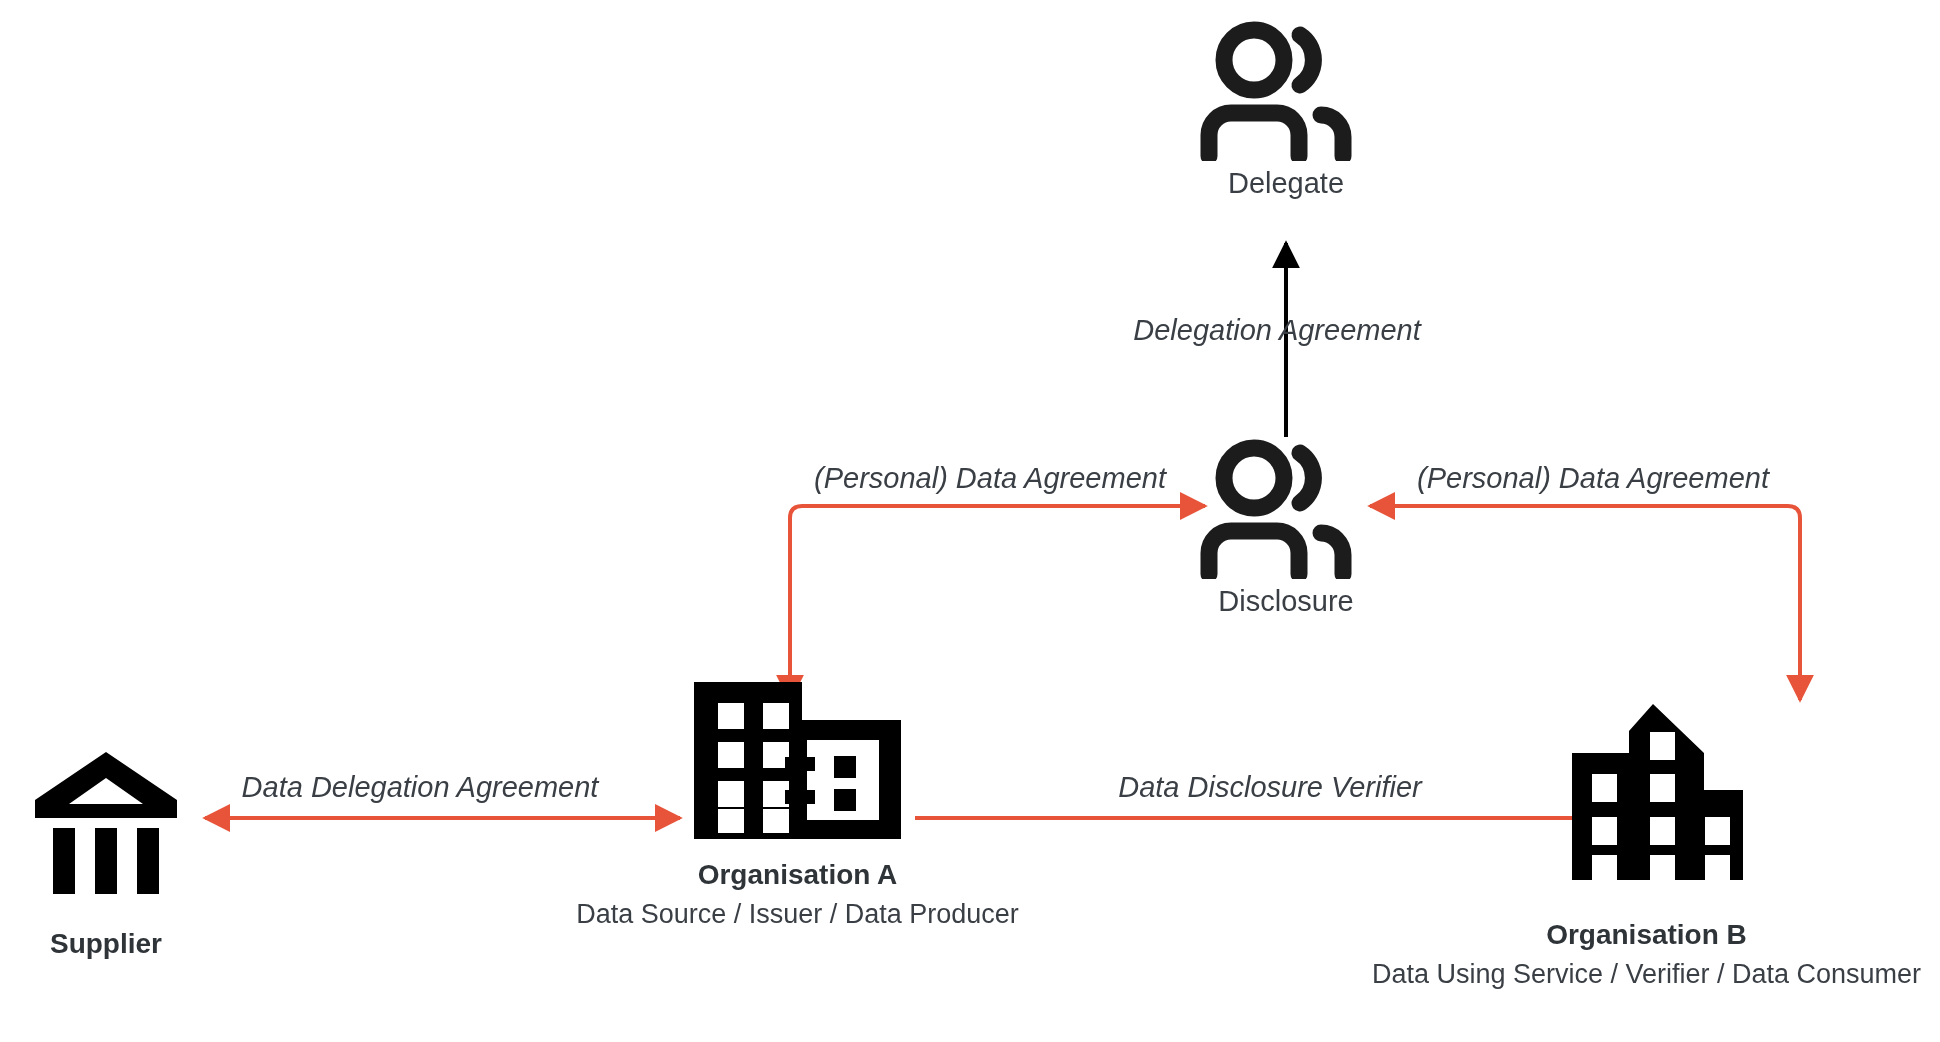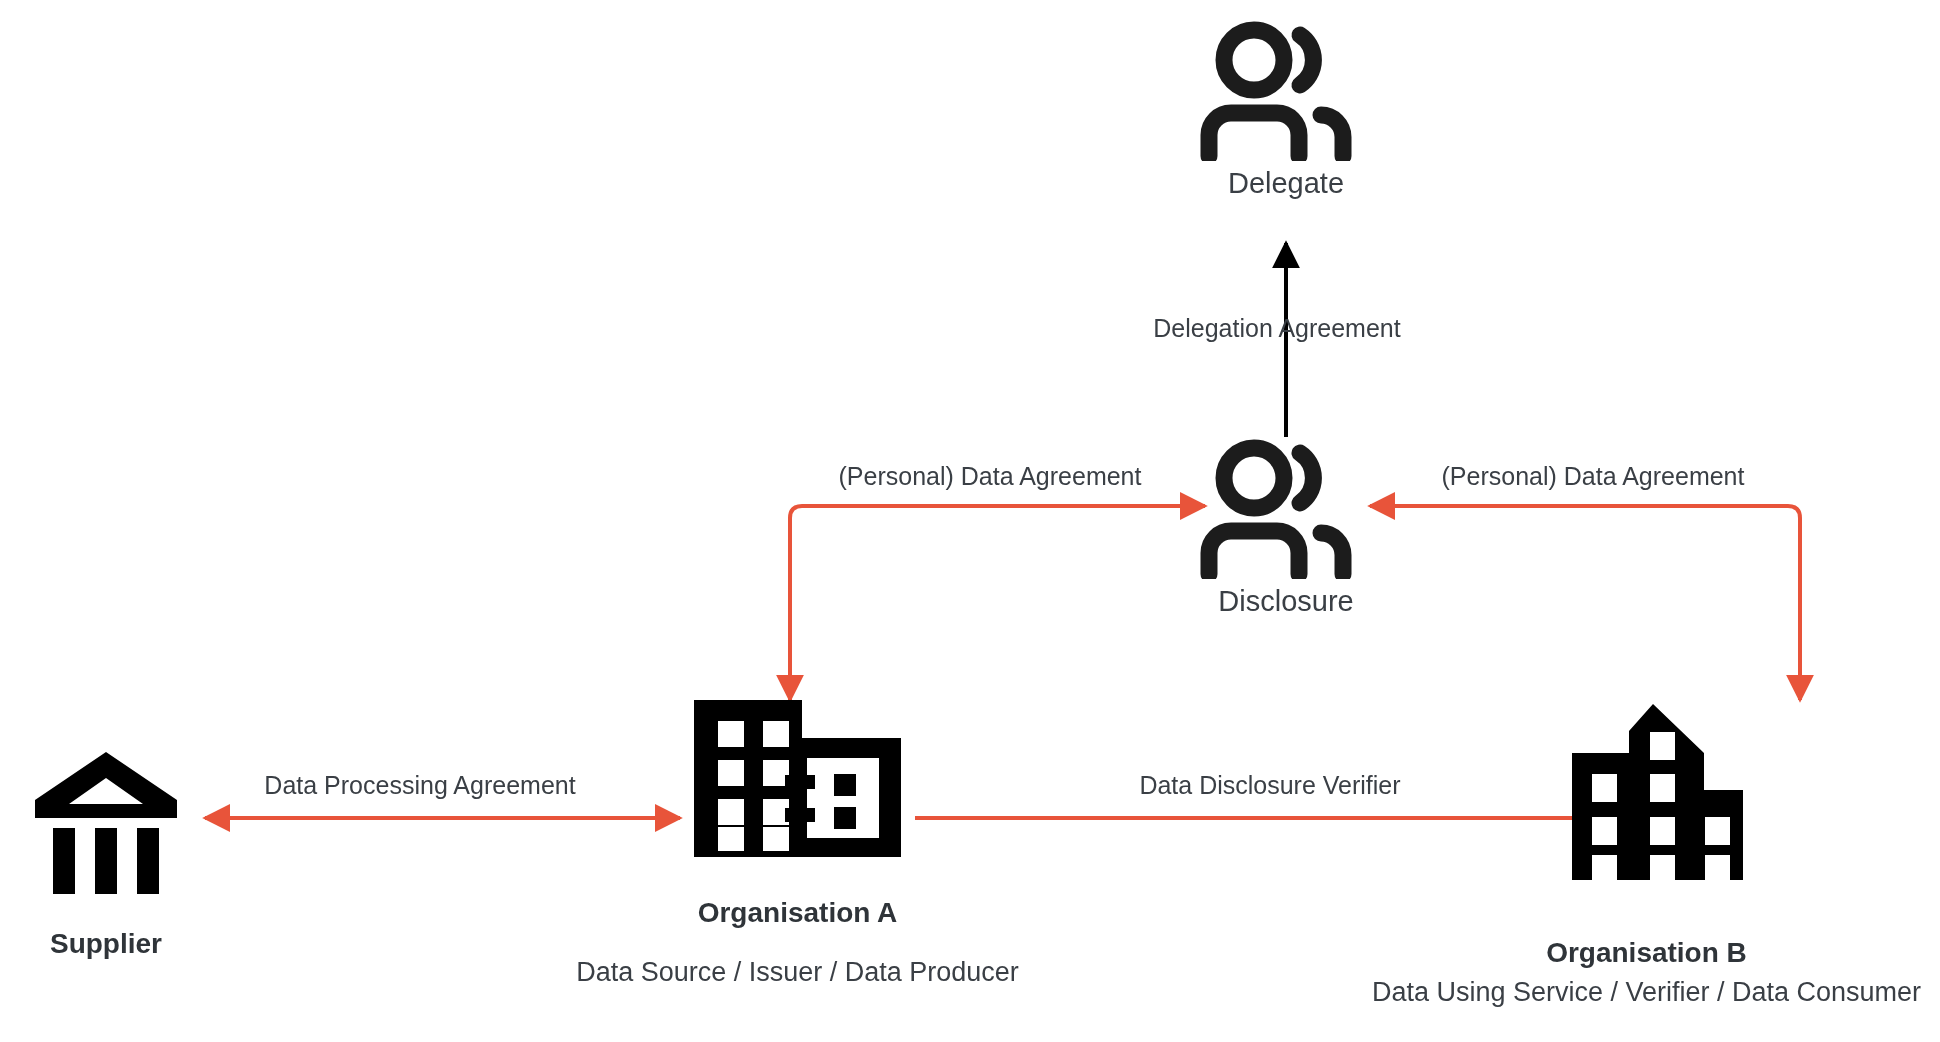--- a/index.html
+++ b/index.html
@@ -51,26 +51,27 @@
   .node-sub {
     margin-top: 10px;
     font-size: 27px;
     line-height: 1.1;
     color: #3a3f45;
     white-space: nowrap;
     text-align: center;
   }
   .edge-label {
     position: absolute;
-    font-size: 25px;
+    font-size: 29px;
     line-height: 1.1;
     color: #3a3f45;
     white-space: nowrap;
     text-align: center;
     transform: translateX(-50%);
+    font-style: italic;
   }
 </style>
 </head>
 <body>
 
 <div id="canvas">
 
   <svg id="wires" viewBox="0 0 1940 1042" width="1940" height="1042" xmlns="http://www.w3.org/2000/svg">
     <defs>
       <marker id="arrow-red-end" viewBox="0 0 10 10" refX="9" refY="5" markerWidth="7" markerHeight="7" orient="auto-start-reverse">
@@ -136,21 +137,21 @@
         <path d="M 75 4 L 146 52 L 146 70 L 4 70 L 4 52 Z M 75 30 L 38 56 L 112 56 Z" fill="#000000" fill-rule="evenodd"></path>
         <rect x="22" y="80" width="22" height="66" fill="#000000"></rect>
         <rect x="64" y="80" width="22" height="66" fill="#000000"></rect>
         <rect x="106" y="80" width="22" height="66" fill="#000000"></rect>
         <rect x="4" y="155" width="142" height="18" fill="#000000"></rect>
       </svg>
     </span>
     <div class="node-label bold" style="margin-top: 28px;">Supplier</div>
   </div>
 
-  <div class="node" style="left: 560px; top: 696px; width: 475px; gap: 20px;">
+  <div class="node" style="left: 560px; top: 678px; width: 475px;">
     <span class="node-icon">
       <svg width="215" height="165" viewBox="0 0 215 165" xmlns="http://www.w3.org/2000/svg">
         <path d="M 4 4 L 112 4 L 112 42 L 211 42 L 211 161 L 4 161 Z" fill="#000000"></path>
         <rect x="28" y="25" width="26" height="26" fill="#ffffff"></rect>
         <rect x="73" y="25" width="26" height="26" fill="#ffffff"></rect>
         <rect x="28" y="64" width="26" height="26" fill="#ffffff"></rect>
         <rect x="73" y="64" width="26" height="26" fill="#ffffff"></rect>
         <rect x="28" y="103" width="26" height="26" fill="#ffffff"></rect>
         <rect x="73" y="103" width="26" height="26" fill="#ffffff"></rect>
         <rect x="28" y="131" width="26" height="24" fill="#ffffff"></rect>
@@ -174,27 +175,27 @@
         <rect x="45" y="74" width="25" height="28" fill="#ffffff"></rect>
         <rect x="103" y="74" width="25" height="28" fill="#ffffff"></rect>
         <rect x="45" y="117" width="25" height="28" fill="#ffffff"></rect>
         <rect x="103" y="117" width="25" height="28" fill="#ffffff"></rect>
         <rect x="158" y="117" width="25" height="28" fill="#ffffff"></rect>
         <rect x="45" y="155" width="25" height="25" fill="#ffffff"></rect>
         <rect x="103" y="155" width="25" height="25" fill="#ffffff"></rect>
         <rect x="158" y="155" width="25" height="25" fill="#ffffff"></rect>
       </svg>
     </span>
-    <div class="node-label bold" style="margin-top: 52px;">Organisation B</div>
+    <div class="node-label bold" style="margin-top: 34px;">Organisation B</div>
     <div class="node-sub">Data Using Service / Verifier / Data Consumer</div>
   </div>
 
   <div class="edge-label" style="left: 1277px; top: 315px;">Delegation Agreement</div>
 
   <div class="edge-label" style="left: 990px; top: 463px;">(Personal) Data Agreement</div>
 
   <div class="edge-label" style="left: 1593px; top: 463px;">(Personal) Data Agreement</div>
 
-  <div class="edge-label" style="left: 420px; top: 772px;">Data Processing Agreement</div>
+  <div class="edge-label" style="left: 420px; top: 772px;">Data Delegation Agreement</div>
 
   <div class="edge-label" style="left: 1270px; top: 772px;">Data Disclosure Verifier</div>
 
 </div>
 
 </body></html>

